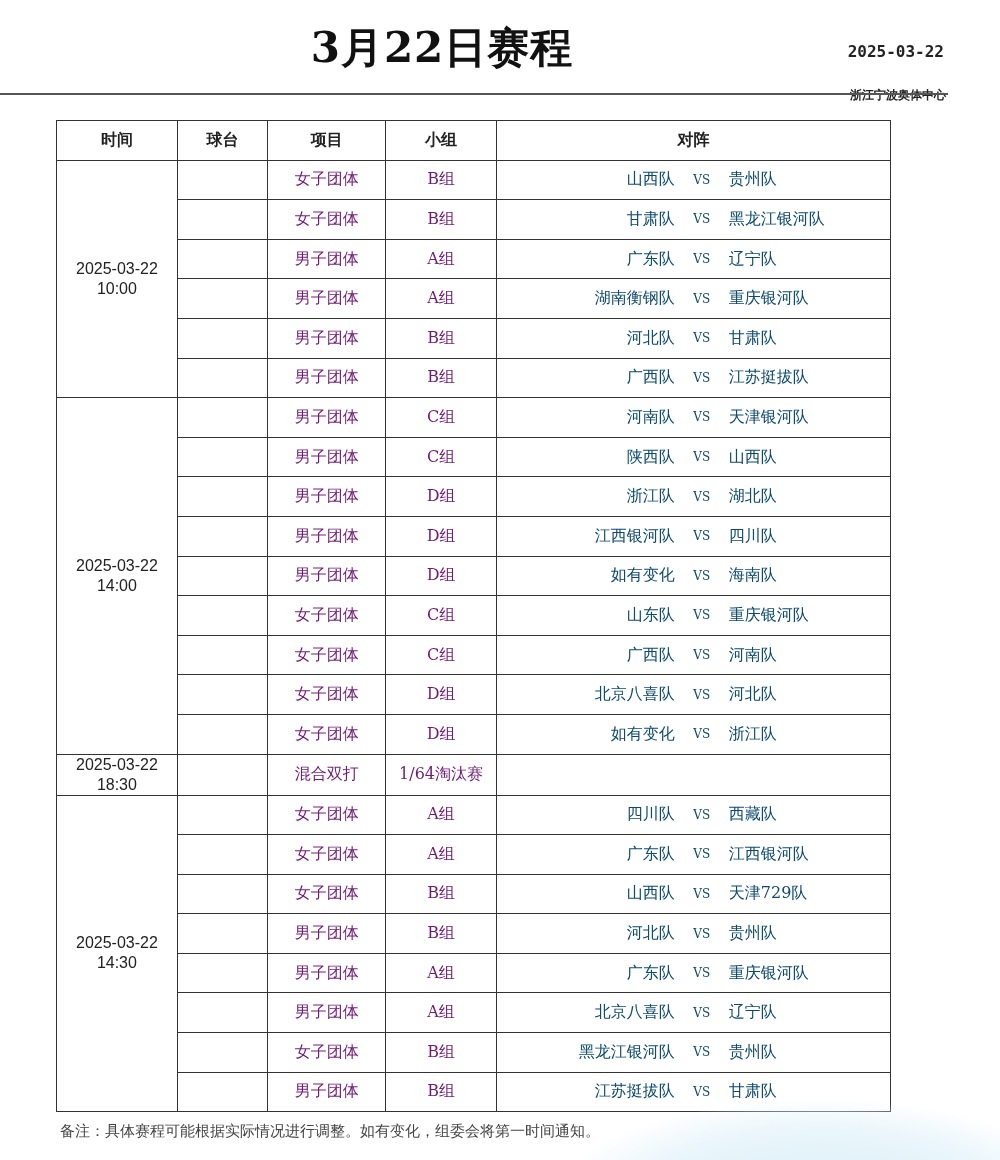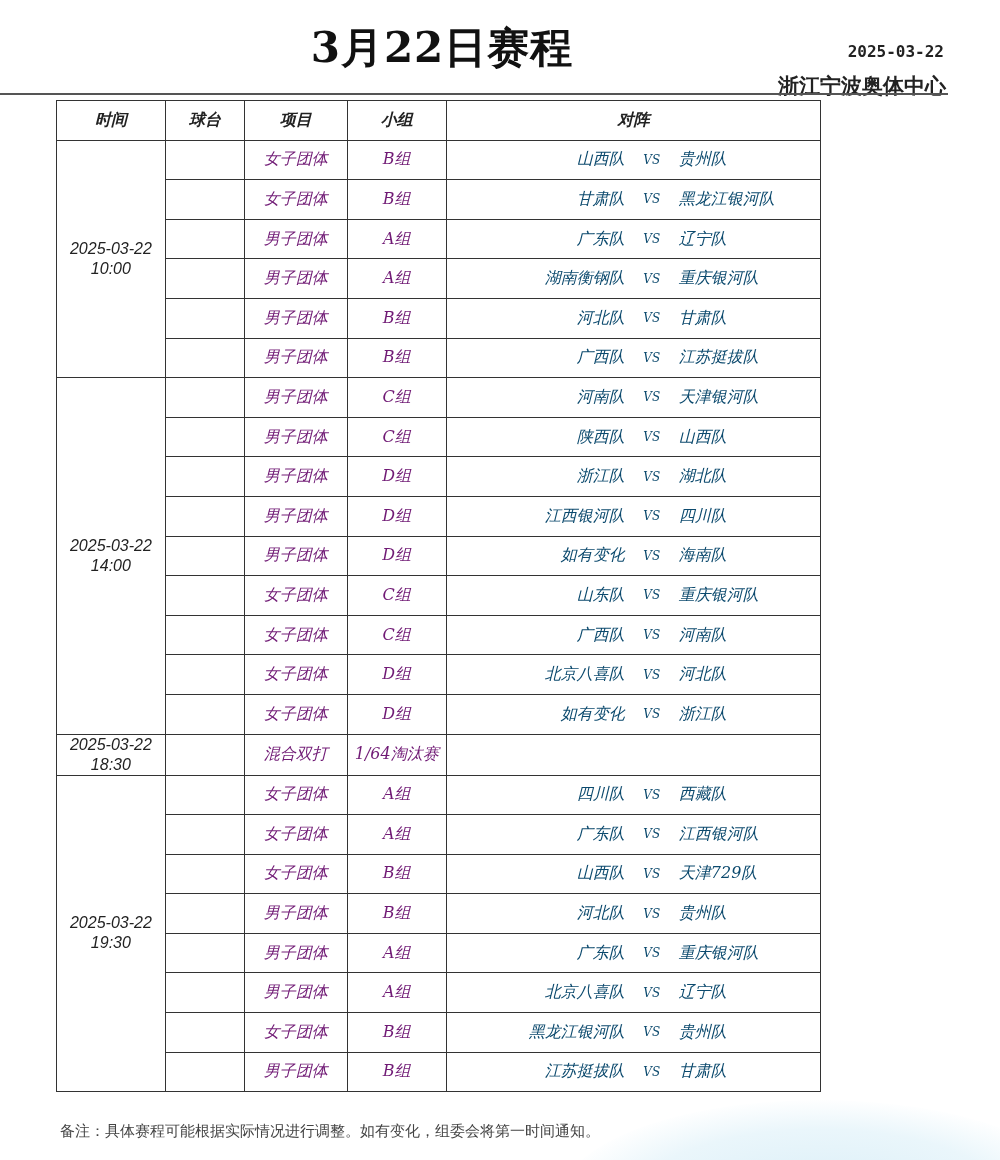--- a/index.html
+++ b/index.html
@@ -2,24 +2,24 @@
 <html><head>
 <meta charset="utf-8">
 <style>
   html, body { margin:0; padding:0; }
   body { width:1000px; height:1160px; background:#fff; position:relative; overflow:hidden;
          font-family:"DejaVu Serif","Liberation Serif",serif; color:#222; }
   .title { position:absolute; left:0; width:884px; top:20px; text-align:center;
            font-size:42px; font-weight:bold; letter-spacing:1px; color:#111; }
   .meta-date { position:absolute; right:56px; top:42px; font-family:"DejaVu Sans Mono","Liberation Mono",monospace;
                font-size:16px; font-weight:bold; color:#222; }
-  .meta-venue { position:absolute; right:54px; top:72px; font-size:21px; font-weight:bold;
+  .meta-venue { position:absolute; right:54px; top:87px; font-size:12px; font-weight:bold;
                 font-family:"DejaVu Sans","Liberation Sans",sans-serif; color:#222; }
   .rule { position:absolute; left:0; width:948px; top:93px; height:2px; background:#555; }
-  table { position:absolute; left:56px; top:100px; border-collapse:collapse; width:765px;font-style:italic; }
+  table { position:absolute; left:56px; top:120px; border-collapse:collapse; width:835px; }
   td, th { border:1.5px solid #333; padding:0; height:38.6px; text-align:center; font-size:16px; }
   th { font-family:"DejaVu Sans","Liberation Sans",sans-serif; font-weight:bold; font-size:16px; color:#222; }
   td.time { font-family:"Liberation Sans","DejaVu Sans",sans-serif; font-size:16px; color:#222; line-height:20px; }
   td.ev, td.grp { color:#701a75;margin-left:16px; }
   td.match { color:#0c4a6e; position:relative; }
   .m { display:flex; align-items:center; }
   .m .home { width:178px; text-align:right; }
   .m .vs { width:54px; text-align:center; font-size:12px; }
   .m .away { text-align:center; }
   .note { position:absolute; left:60px; top:1122px; font-size:15px; color:#444;
@@ -247,21 +247,21 @@
           <div>18:30</div>
         </td>
         <td></td>
         <td class="ev">混合双打</td>
         <td class="grp">1/64淘汰赛</td>
         <td class="match"></td>
       </tr>
       <tr>
         <td class="time" rowspan="8">
           <div>2025-03-22</div>
-          <div>19:30</div>
+          <div>14:30</div>
         </td>
         <td></td>
         <td class="ev">女子团体</td>
         <td class="grp">A组</td>
         <td class="match">
           <div class="m">
           <span class="home">四川队</span>
           <span class="vs">VS</span>
           <span class="away">西藏队</span>
           </div>

